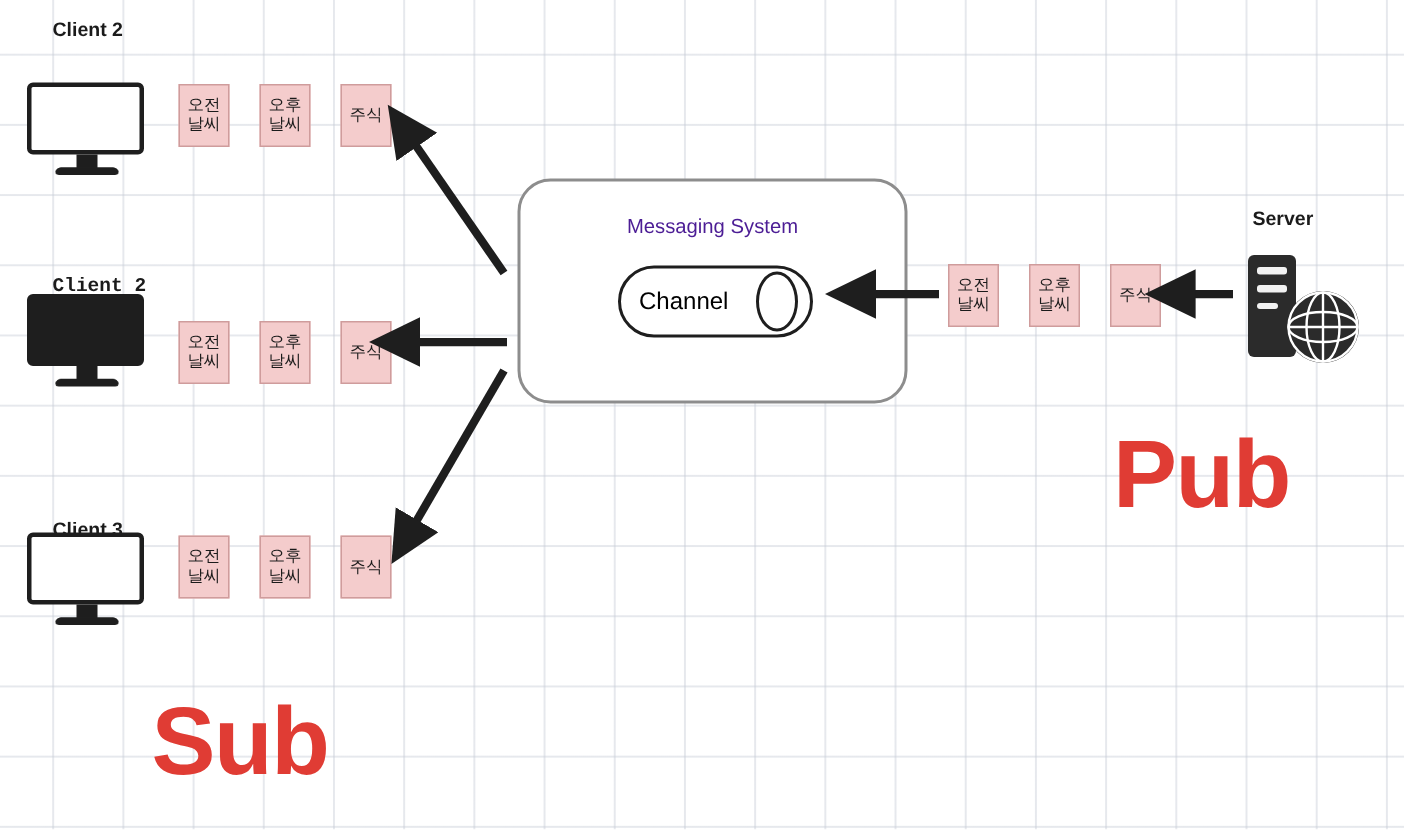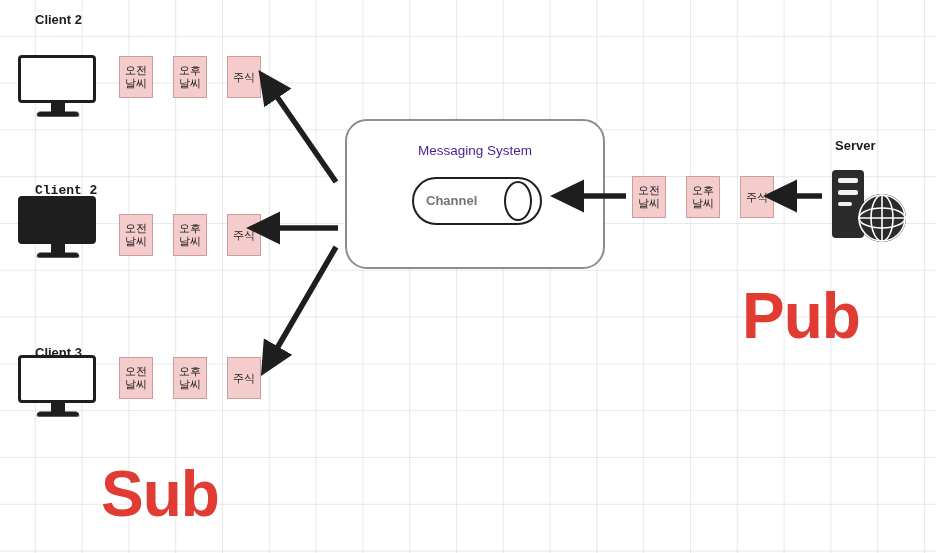--- a/index.html
+++ b/index.html
@@ -119,23 +119,23 @@
     height: 48px;
     border: 2px solid #1e1e1e;
     border-radius: 24px;
     box-sizing: border-box;
     background: #ffffff;
   }
   #channel .ctext {
     position: absolute;
     left: 12px;
     top: 14px;
-    font-weight: bold;
-    font-size: 13px;
-    color: #737373;
+    font-weight: normal;
+    font-size: 16px;
+    color: #000000;
   }
   #channel .cyl-end {
     position: absolute;
     right: 8px;
     top: 2px;
     width: 28px;
     height: 40px;
     border: 2px solid #1e1e1e;
     border-radius: 50%;
     box-sizing: border-box;

